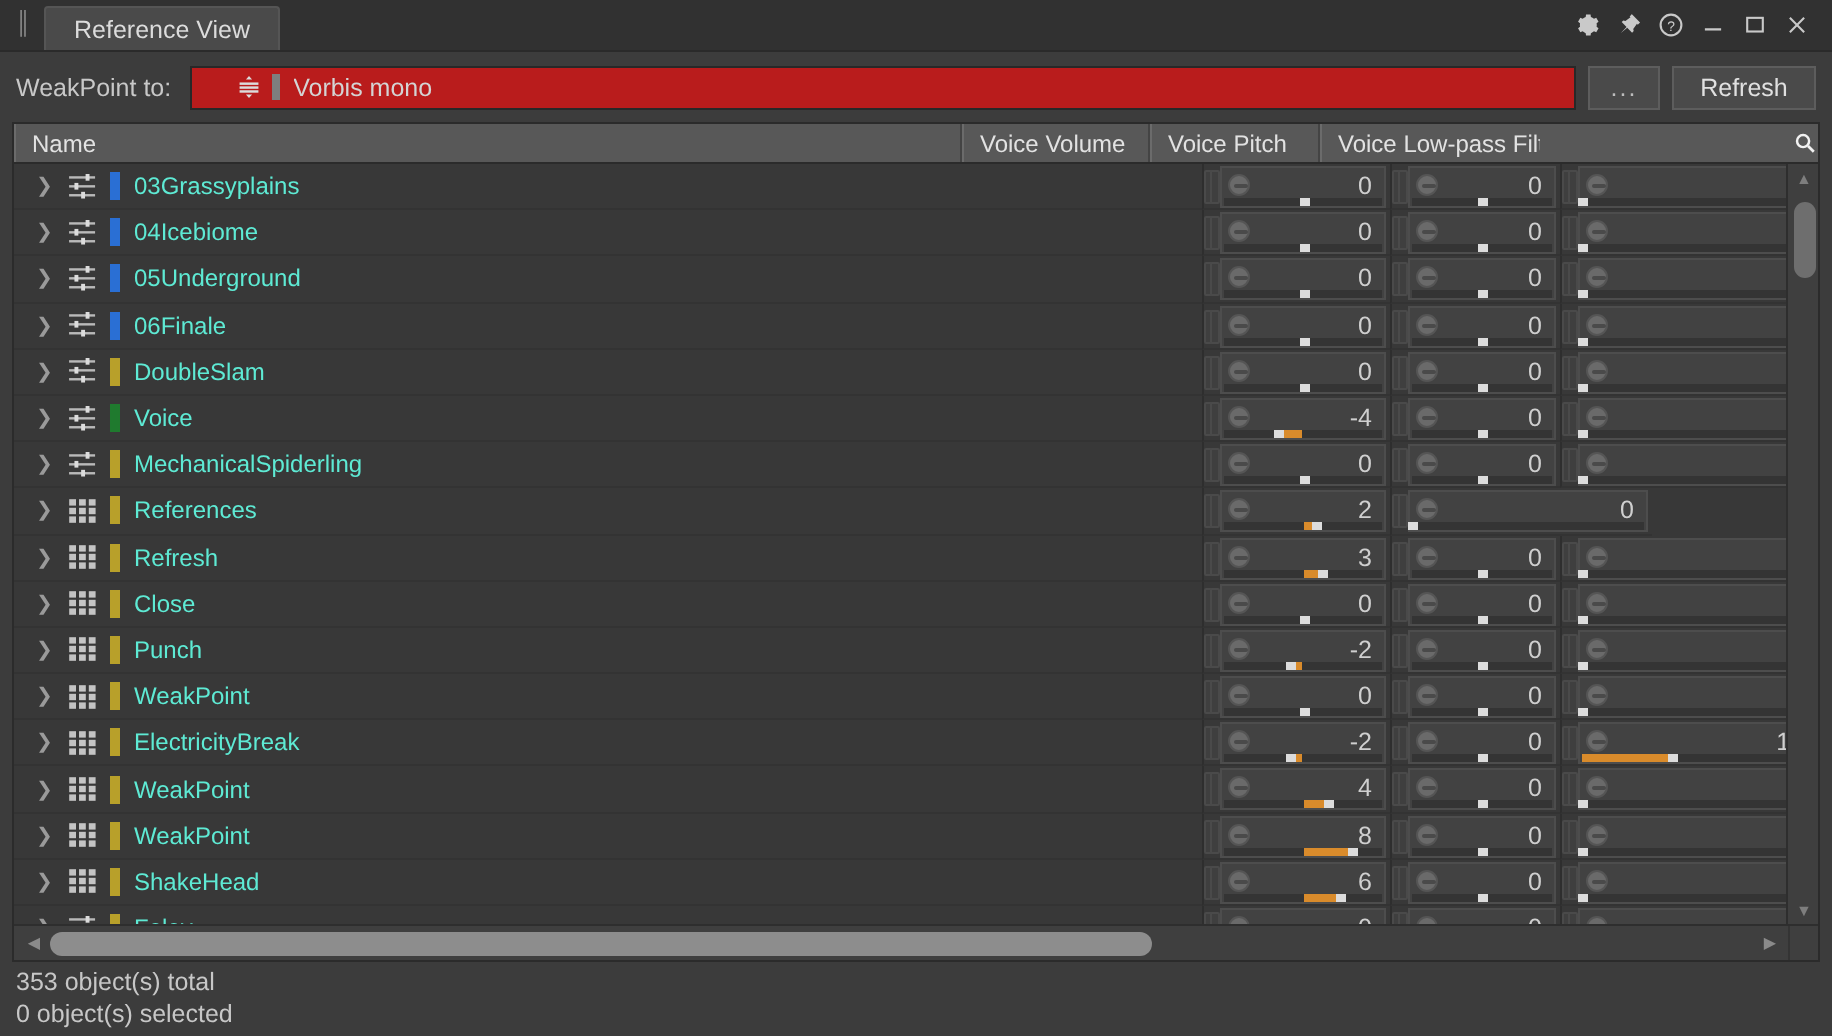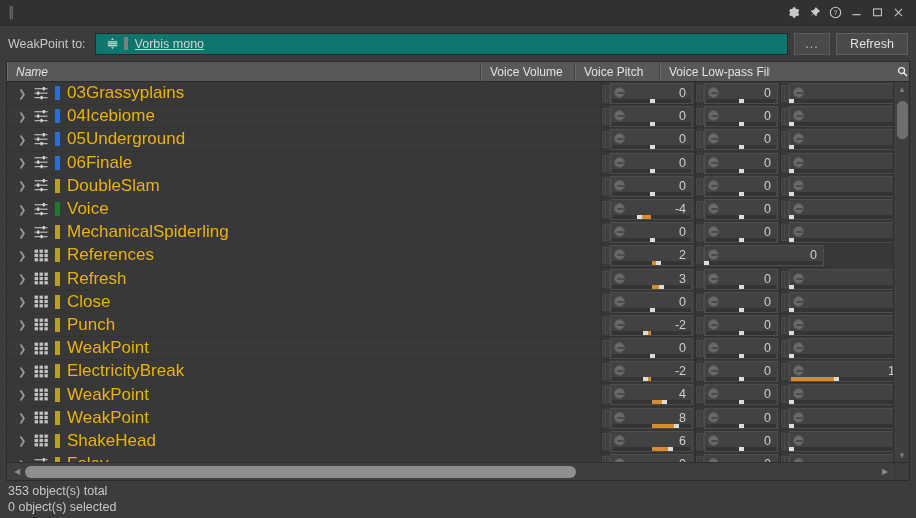--- a/index.html
+++ b/index.html
@@ -36,22 +36,22 @@
   }
   .tb-ico svg{ display:block; }
 
   
   .searchrow{
     position:absolute; left:0; top:26px; width:916px; height:35px;
     background:#3c3c3c; display:flex; align-items:center; padding:0 8px;
   }
   .ref-label{ color:#c8c8c8; font-size:12.5px; margin-right:9px; white-space:nowrap; }
   .searchbox{
-    flex:1; height:22px; background:#0f766e; border:1px solid #282828;
-    display:flex; align-items:center; padding:0 8px; min-width:0;text-decoration:underline;
+    flex:1; height:22px; background:#b91c1c; border:1px solid #282828;
+    display:flex; align-items:center; padding:0 20px; min-width:0;
   }
   .sb-ico{ width:17px; height:18px; display:flex; align-items:center; justify-content:center; color:#d6d6d6;}
   .sb-bar{ width:4px; height:13px; background:#7e7e7e; margin:0 7px 0 3px; }
   .sb-text{ color:#d4d4d4; font-size:12.5px; white-space:nowrap; overflow:hidden; }
   .btn{
     height:22px; background:#4a4a4a; border:1px solid #5d5d5d;
     color:#e0e0e0; font-size:12.5px; display:flex; align-items:center; justify-content:center;
     padding:0 10px; margin-left:6px; white-space:nowrap;
   }
   .btn.dots{ width:36px; padding:0; letter-spacing:1px; color:#bdbdbd; }
@@ -64,21 +64,21 @@
   }
   .hdr{
     position:absolute; left:0; top:0; width:904px; height:20px;
     background:#585858; display:flex; border-bottom:1px solid #2b2b2b;
   }
   .hcell{
     height:19px; display:flex; align-items:center; padding-left:8px;
     color:#e2e2e2; font-size:12px; white-space:nowrap; overflow:hidden;
     border-right:1px solid #444; position:relative;
   }
-  .hcell.name{ width:474px; border-left:1px solid #6b6b6b;font-style:italic; }
+  .hcell.name{ width:474px; border-left:1px solid #6b6b6b; }
   .hcell.c1{ width:94px; border-left:1px solid #6b6b6b;}
   .hcell.c2{ width:85px; border-left:1px solid #6b6b6b;}
   .hcell.c3{ width:110px; border-left:1px solid #6b6b6b; border-right:none;}
   .hsearch{
     position:absolute; right:0; top:0; width:17px; height:19px; background:#585858;
     display:flex; align-items:center; justify-content:center; color:#f0f0f0;
   }
 
   .rows{ position:absolute; left:0; top:20px; width:904px; height:381px; overflow:hidden; }
   .row{ position:relative; height:23.2px; display:flex; }
@@ -87,21 +87,21 @@
   .namecell{
     width:594px; height:23.2px; display:flex; align-items:center; padding-left:11px;
     background:#383838; border-bottom:1px solid #333; overflow:hidden;
   }
   .arrow{
     width:15px; height:23px; display:flex; align-items:center; color:#9a9a9a; font-size:10px;
     flex:0 0 15px;
   }
   .ticon{ width:17px; height:17px; flex:0 0 17px; margin-right:5px; display:flex; align-items:center; justify-content:center;}
   .cbar{ width:5px; height:14px; flex:0 0 5px; margin-right:7px; }
-  .nlabel{ color:#eab308; font-size:17px; white-space:nowrap; }
+  .nlabel{ color:#5eead4; font-size:12px; white-space:nowrap; }
   
   .vcell{
     height:23.2px; position:relative; background:#383838;
     border-bottom:1px solid #333; border-left:1px solid #2e2e2e;
     overflow:hidden;
   }
   .vcell.c1{ width:94px; }
   .vcell.c2{ width:85px; }
   .vcell.c3{ width:131px; }
   .stubcol{
@@ -177,20 +177,23 @@
     display:flex; align-items:center; justify-content:center;
   }
 </style>
 </head>
 <body>
 
 <div id="app">
 
   <div class="titlebar">
     <div class="grip">║</div>
+    <div class="tab">
+      <span>Reference View</span>
+    </div>
     <div class="tb-spacer"></div>
     <div class="tb-icons">
       <div class="tb-ico">
         <svg width="13" height="13" viewBox="0 0 16 16">
             <path fill="#c9c9c9" d="M8 5.2a2.8 2.8 0 100 5.6 2.8 2.8 0 000-5.6zm0 4.2a1.4 1.4 0 110-2.8 1.4 1.4 0 010 2.8z"></path>
             <path fill="#c9c9c9" d="M14 8c0-.4 0-.8-.1-1.1l1.2-.9-1.4-2.4-1.4.5a5.6 5.6 0 00-1.9-1.1L10.2 1.5H7.4l-.2 1.5c-.7.2-1.3.6-1.9 1.1l-1.4-.5L2.5 6l1.2.9a6 6 0 000 2.2L2.5 10l1.4 2.4 1.4-.5c.6.5 1.2.9 1.9 1.1l.2 1.5h2.8l.2-1.5c.7-.2 1.3-.6 1.9-1.1l1.4.5 1.4-2.4-1.2-.9c.1-.3.1-.7.1-1.1z"></path>
           </svg>
       </div>
       <div class="tb-ico">
         <svg width="13" height="13" viewBox="0 0 16 16">

